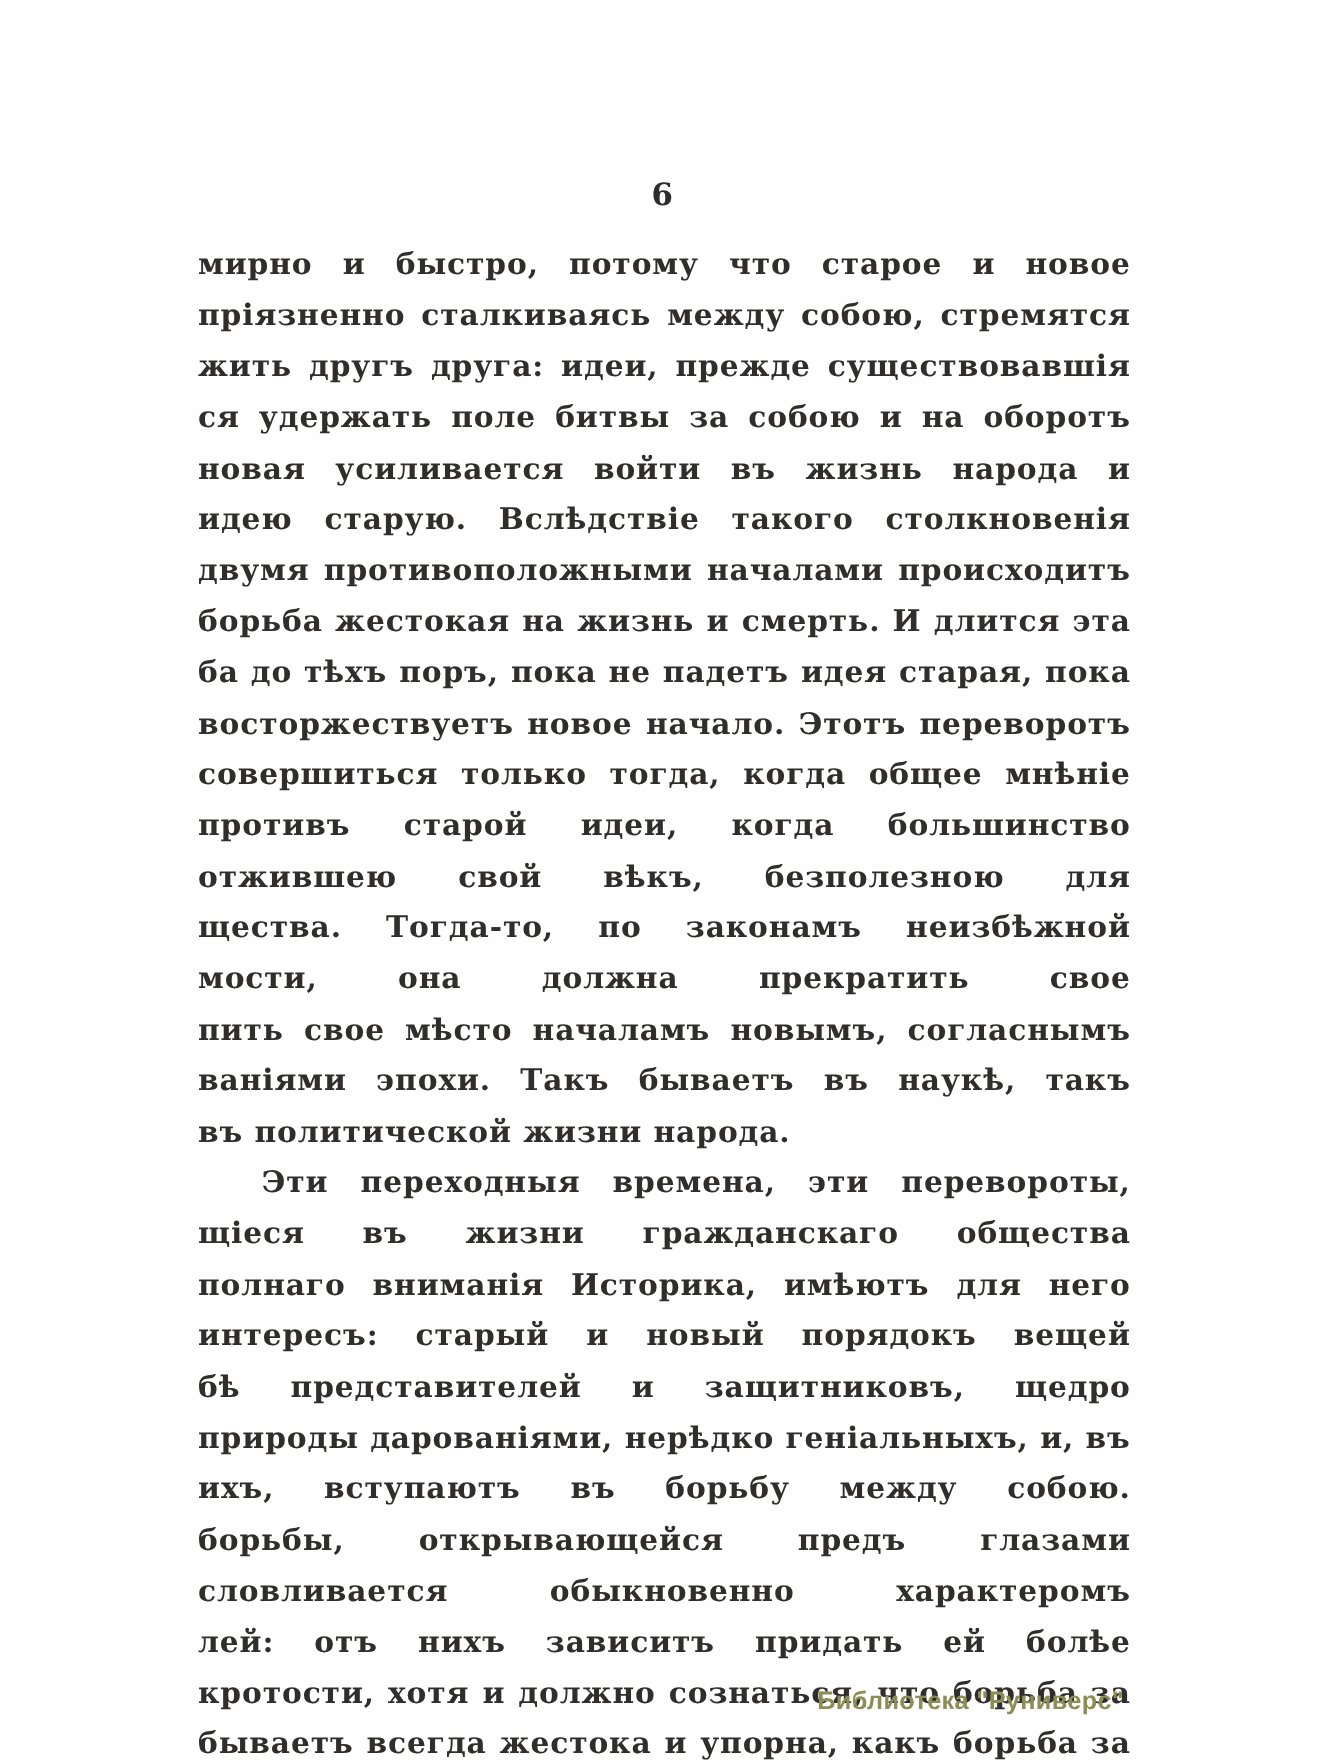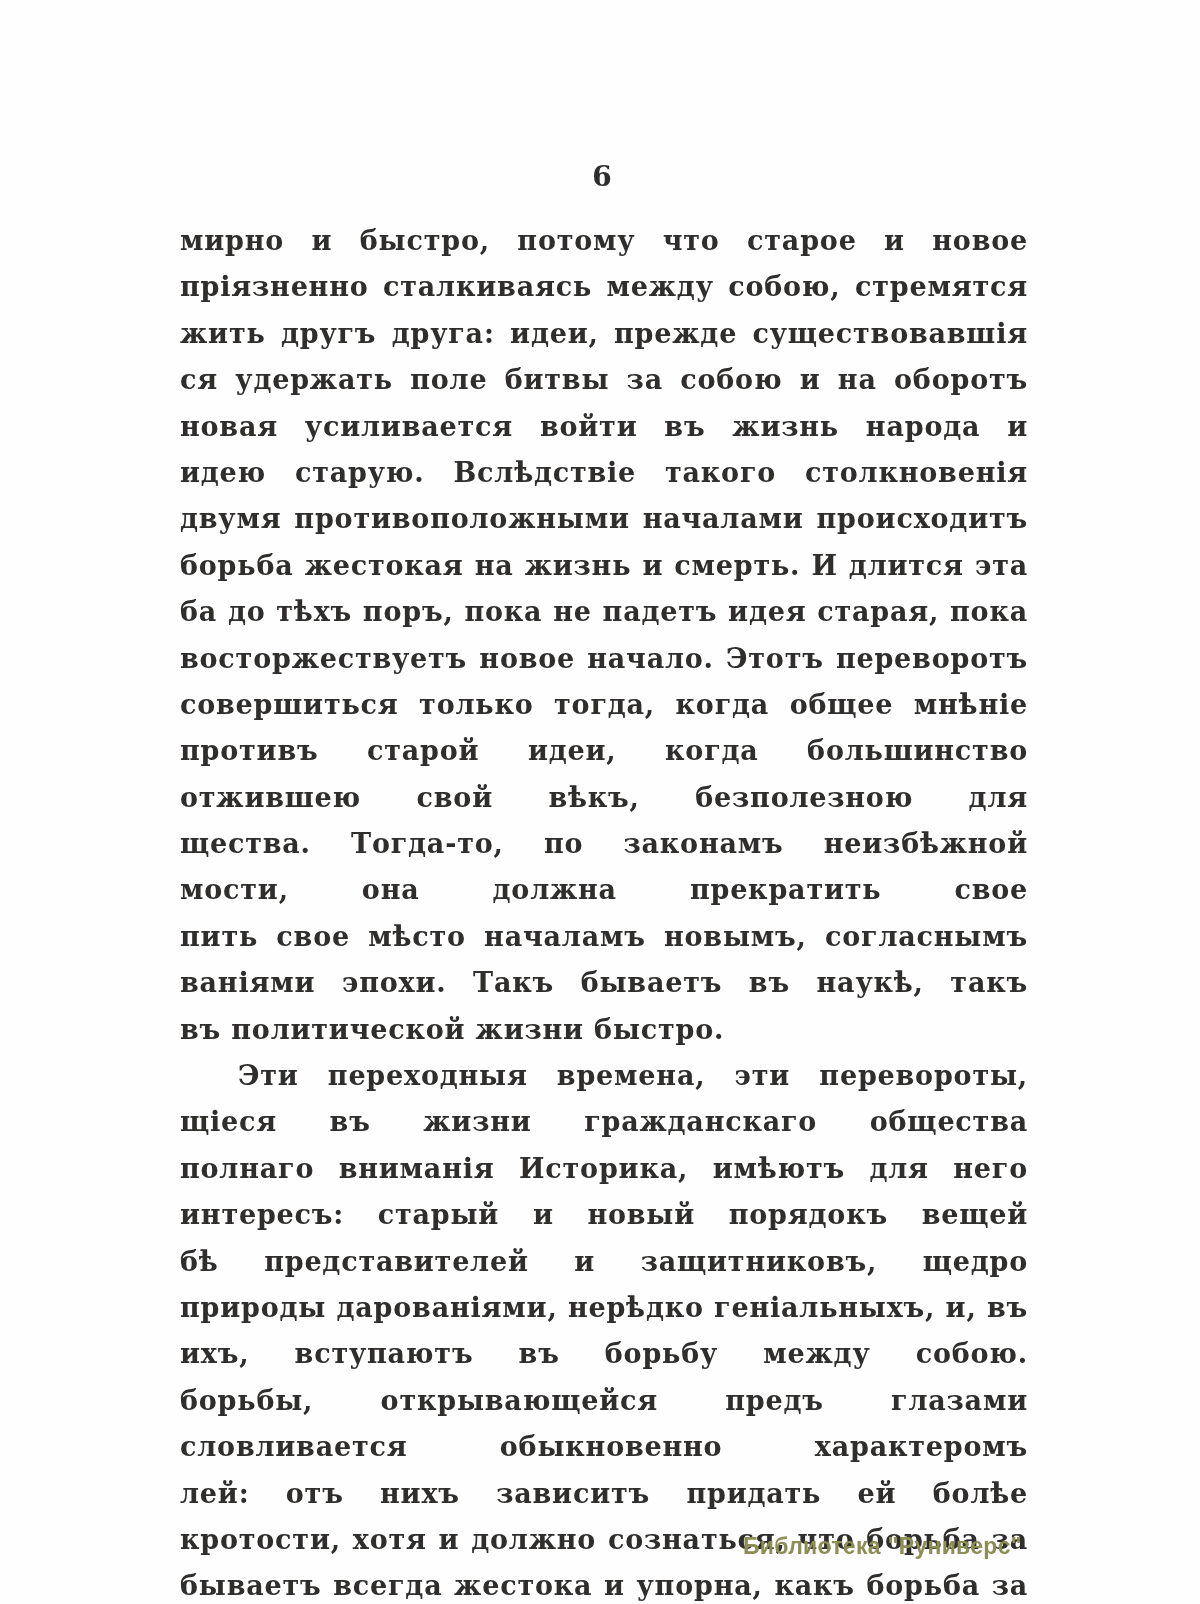--- a/index.html
+++ b/index.html
@@ -77,21 +77,21 @@
       <div class="text-line">борьба жестокая на жизнь и смерть. И длится эта борь-</div>
       <div class="text-line">ба до тѣхъ поръ, пока не падетъ идея старая, пока не</div>
       <div class="text-line">восторжествуетъ новое начало. Этотъ переворотъ можетъ</div>
       <div class="text-line">совершиться только тогда, когда общее мнѣніе будетъ</div>
       <div class="text-line">противъ старой идеи, когда большинство признаетъ ее</div>
       <div class="text-line">отжившею свой вѣкъ, безполезною для гражданскаго об-</div>
       <div class="text-line">щества. Тогда-то, по законамъ неизбѣжной необходи-</div>
       <div class="text-line">мости, она должна прекратить свое существованіе, усту-</div>
       <div class="text-line">пить свое мѣсто началамъ новымъ, согласнымъ съ требо-</div>
       <div class="text-line">ваніями эпохи. Такъ бываетъ въ наукѣ, такъ бываетъ и</div>
-      <div class="text-line end">въ политической жизни быстро.</div>
+      <div class="text-line end">въ политической жизни народа.</div>
       <div class="text-line indent">Эти переходныя времена, эти перевороты, совершаю-</div>
       <div class="text-line">щіеся въ жизни гражданскаго общества заслуживаютъ</div>
       <div class="text-line">полнаго вниманія Историка, имѣютъ для него высокій</div>
       <div class="text-line">интересъ: старый и новый порядокъ вещей находятъ се-</div>
       <div class="text-line">бѣ представителей и защитниковъ, щедро одаренныхъ отъ</div>
       <div class="text-line">природы дарованіями, нерѣдко геніальныхъ, и, въ лицѣ</div>
       <div class="text-line">ихъ, вступаютъ въ борьбу между собою. Характеръ этой</div>
       <div class="text-line">борьбы, открывающейся предъ глазами Историка, обу-</div>
       <div class="text-line">словливается обыкновенно характеромъ главныхъ дѣяте-</div>
       <div class="text-line">лей: отъ нихъ зависитъ придать ей болѣе суровости или</div>

